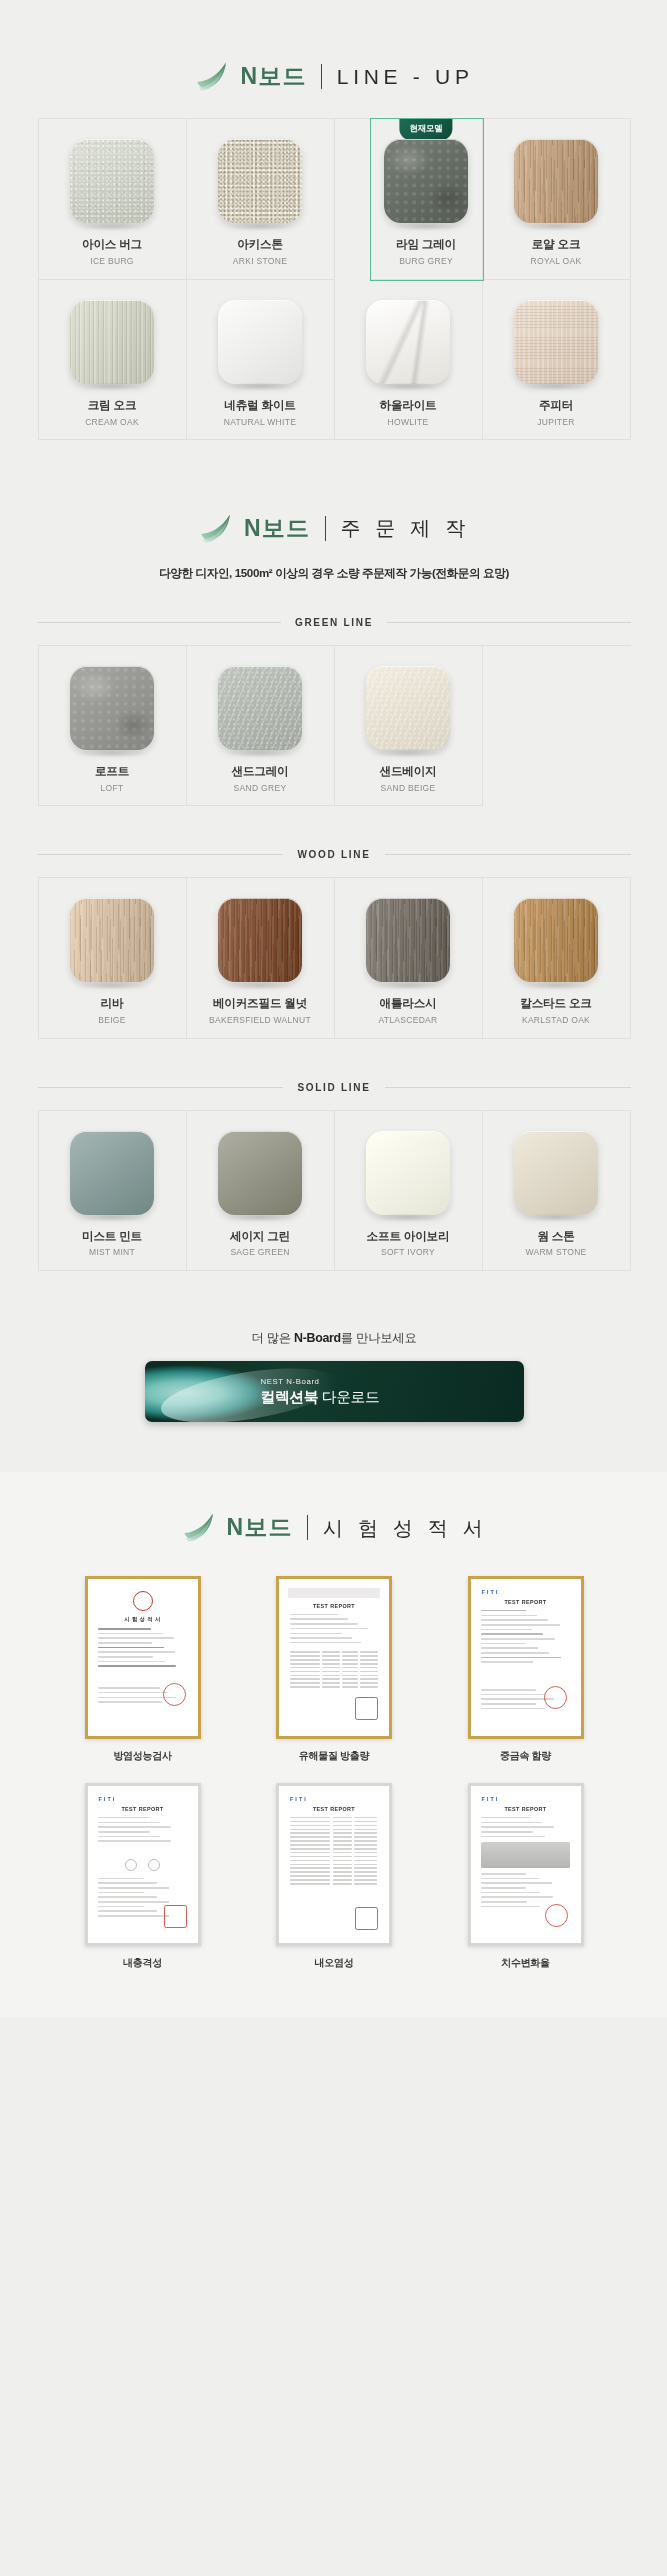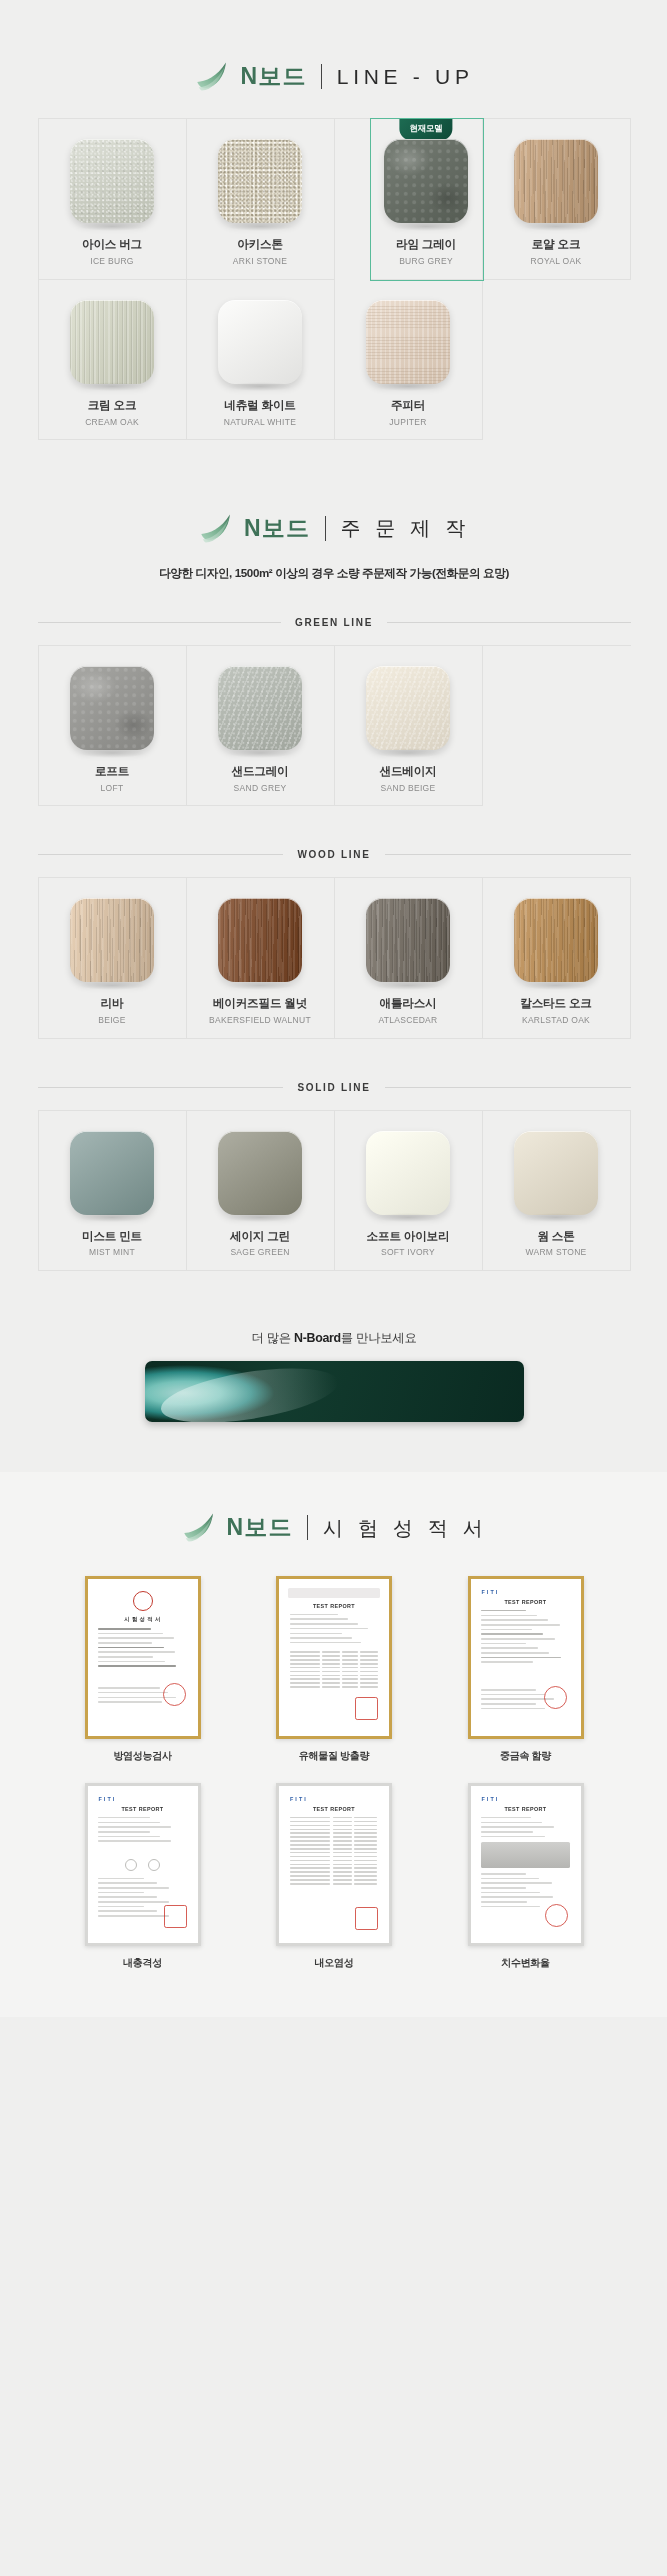--- a/index.html
+++ b/index.html
@@ -178,20 +178,30 @@
         <div class="cell">
           <div class="swatch-holder">
             <div class="swatch" style="background:linear-gradient(145deg, rgba(255,255,255,.30), rgba(0,0,0,.10)), #fbfbf9;box-shadow:0 3.9px 7px rgba(0,0,0,.13), 0 0.8px 0 rgba(255,255,255,.85) inset;"></div>
           </div>
           <div class="nm-ko">네츄럴 화이트</div>
           <div class="nm-en">NATURAL WHITE</div>
         </div>
         <div class="cell">
           <div class="swatch-holder">
             <div class="swatch" style="background:
+        linear-gradient(115deg, transparent 40%, rgba(150,150,145,.30) 45%, transparent 49%),
+        linear-gradient(98deg, transparent 58%, rgba(130,130,125,.28) 62%, transparent 67%),
+        linear-gradient(160deg, rgba(255,255,255,.9), rgba(225,222,216,.85)), #f6f4f1;box-shadow:0 3.9px 7px rgba(0,0,0,.13), 0 0.8px 0 rgba(255,255,255,.85) inset;"></div>
+          </div>
+          <div class="nm-ko">하울라이트</div>
+          <div class="nm-en">HOWLITE</div>
+        </div>
+        <div class="cell">
+          <div class="swatch-holder">
+            <div class="swatch" style="background:
         repeating-linear-gradient(0deg, rgba(150,125,100,.18) 0 0.8px, transparent 0.8px 3.1px),
         repeating-linear-gradient(90deg, rgba(255,255,255,.25) 0 1.6px, transparent 1.6px 4.7px),
         linear-gradient(140deg, rgba(255,255,255,.3), rgba(0,0,0,.07)), #e3cfbb;box-shadow:0 3.9px 7px rgba(0,0,0,.13), 0 0.8px 0 rgba(255,255,255,.85) inset;"></div>
           </div>
           <div class="nm-ko">주피터</div>
           <div class="nm-en">JUPITER</div>
         </div>
       </div>
   </div>
 
@@ -352,20 +362,24 @@
       <div style="height: 26.4px;"></div>
     </div>
 
   <div style="height:33px"></div>
   <div class="dl-title">
     <span>더 많은 </span><b>N-Board</b><span>를 만나보세요</span>
   </div>
   <div class="banner">
     <div class="wave"></div>
     <div class="wave2"></div>
+    <div class="txts">
+      <div class="t-sm">NEST N-Board</div>
+      <div class="t-lg"><span>컬렉션북</span><em> 다운로드</em></div>
+    </div>
   </div>
   <div style="height:50px"></div>
 
   <div class="cert-section">
     <div class="sec-head">
       <span class="leaf">
         <svg viewBox="0 0 46 40" width="36" height="31" aria-hidden="true">
           <path d="M4 27 C14 27 30 20 41 2 C39 20 29 33 15 35 C10 35.6 6 32 4 27 Z" fill="url(#lg1)"></path>
           <path d="M6 34 C16 34 32 25 41 3 C34 26 22 38 10 38 C8.6 38 7.2 36.4 6 34 Z" fill="url(#lg2)" opacity=".85"></path>
         </svg>

